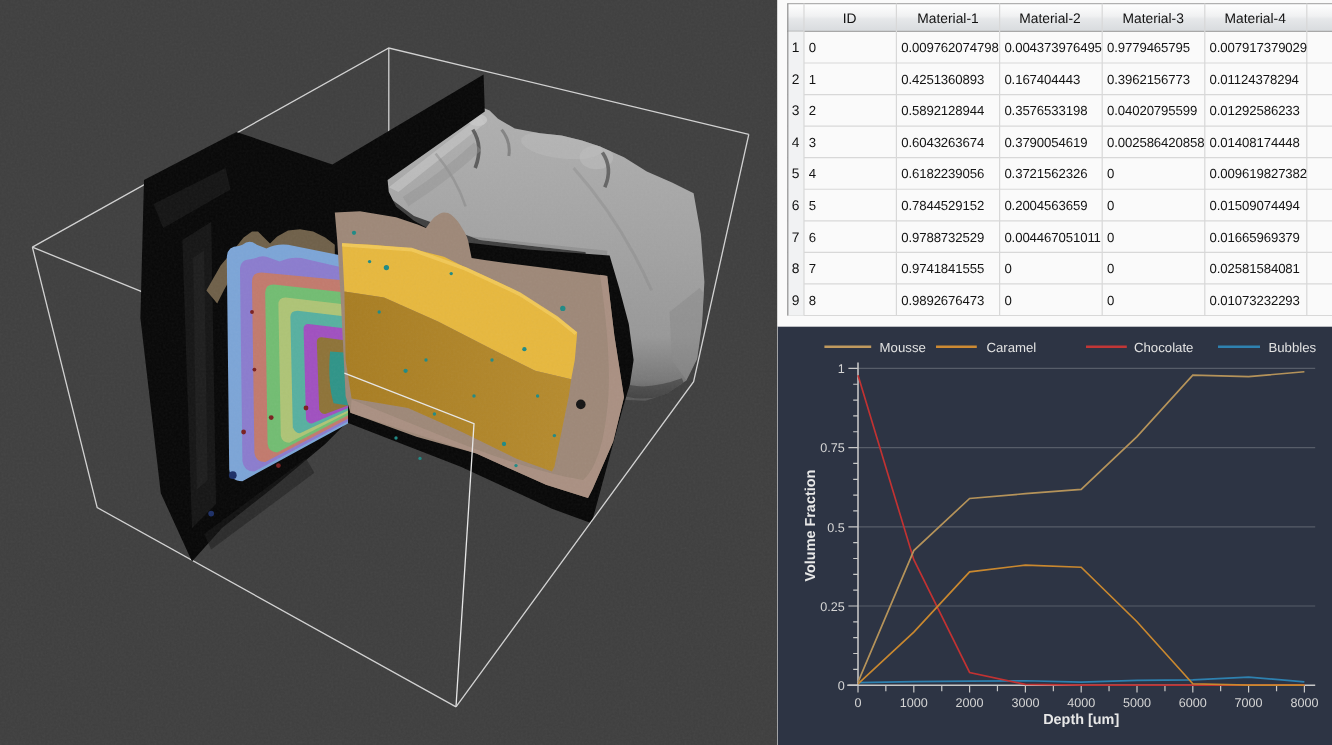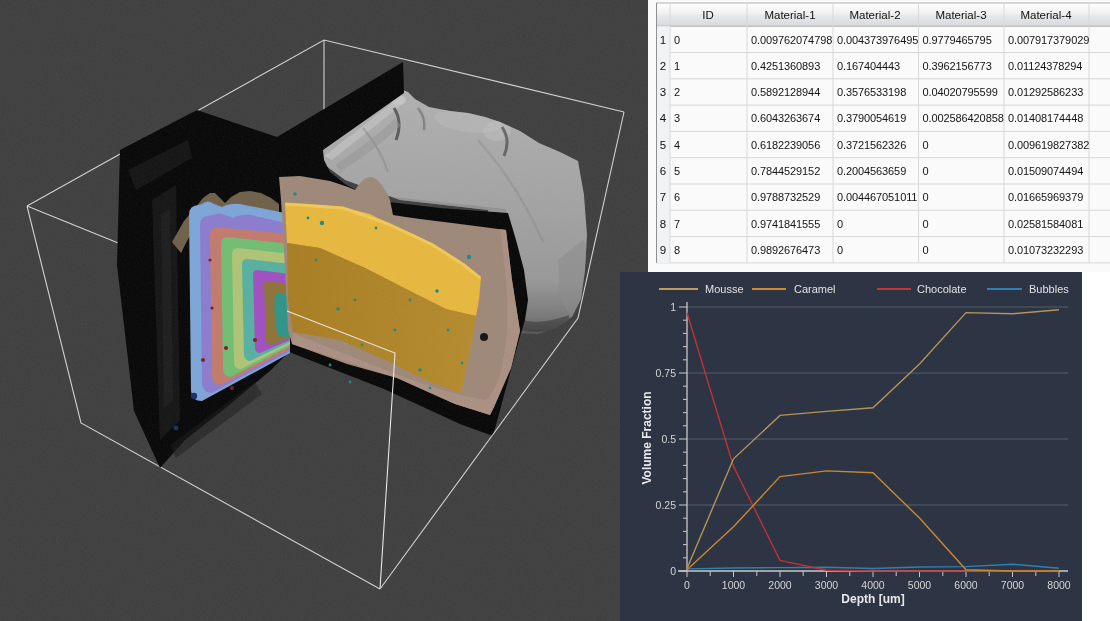--- a/index.html
+++ b/index.html
@@ -1,20 +1,20 @@
 <!DOCTYPE html>
 <html><head>
 <meta charset="utf-8">
 <style>
   html,body{margin:0;padding:0;}
   body{width:1110px;height:621px;overflow:hidden;font-family:"Liberation Sans",sans-serif;background:#fff;}
   #page{position:relative;width:954px;height:621px;}
   #p3d{position:absolute;left:0;top:0;width:648px;height:621px;}
   #ptab{position:absolute;left:648px;top:0;width:462px;height:272px;background:#f6f6f6;}
-  #pchart{position:absolute;left:620px;top:272px;width:462px;height:349px;}
+  #pchart{position:absolute;left:648px;top:272px;width:462px;height:349px;}
 </style>
 </head>
 <body>
 <div id="page">
   <div id="p3d">
   <svg width="648" height="621" viewBox="0 0 648 621">
     <defs>
       <linearGradient id="faceSh" x1="0" y1="0" x2="0" y2="1">
         <stop offset="0" stop-color="#b0b0b0"></stop>
         <stop offset="0.5" stop-color="#a2a2a2"></stop>

